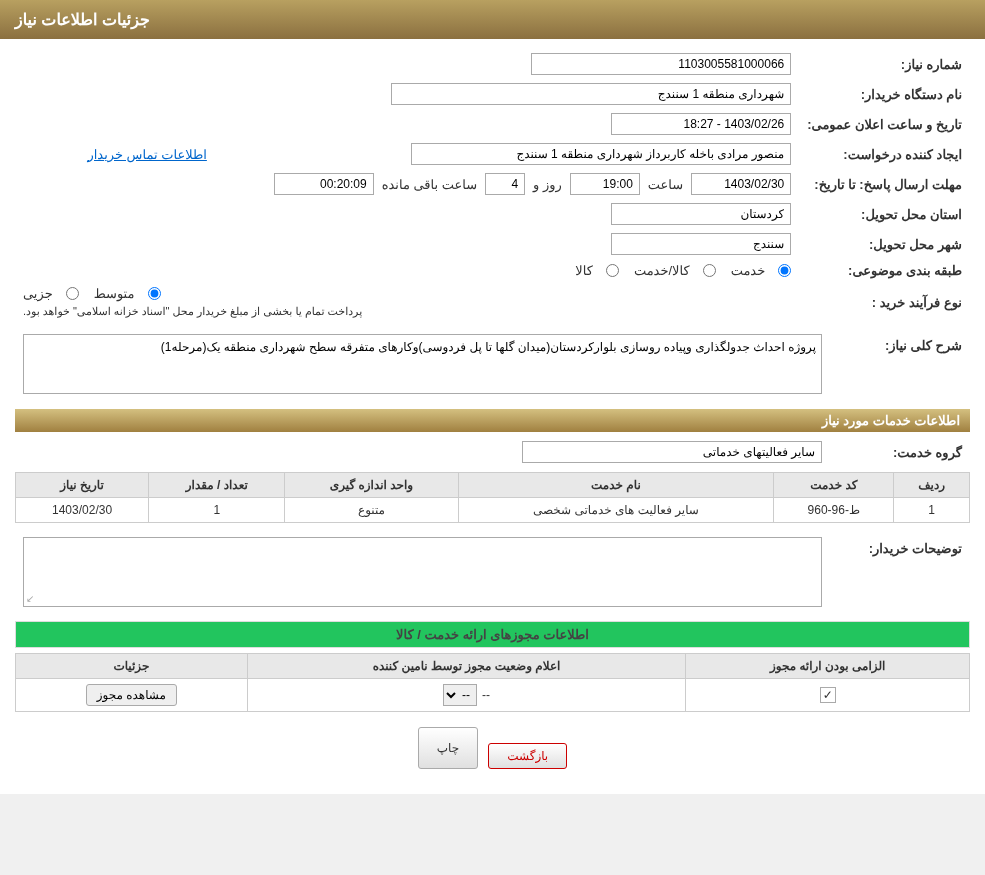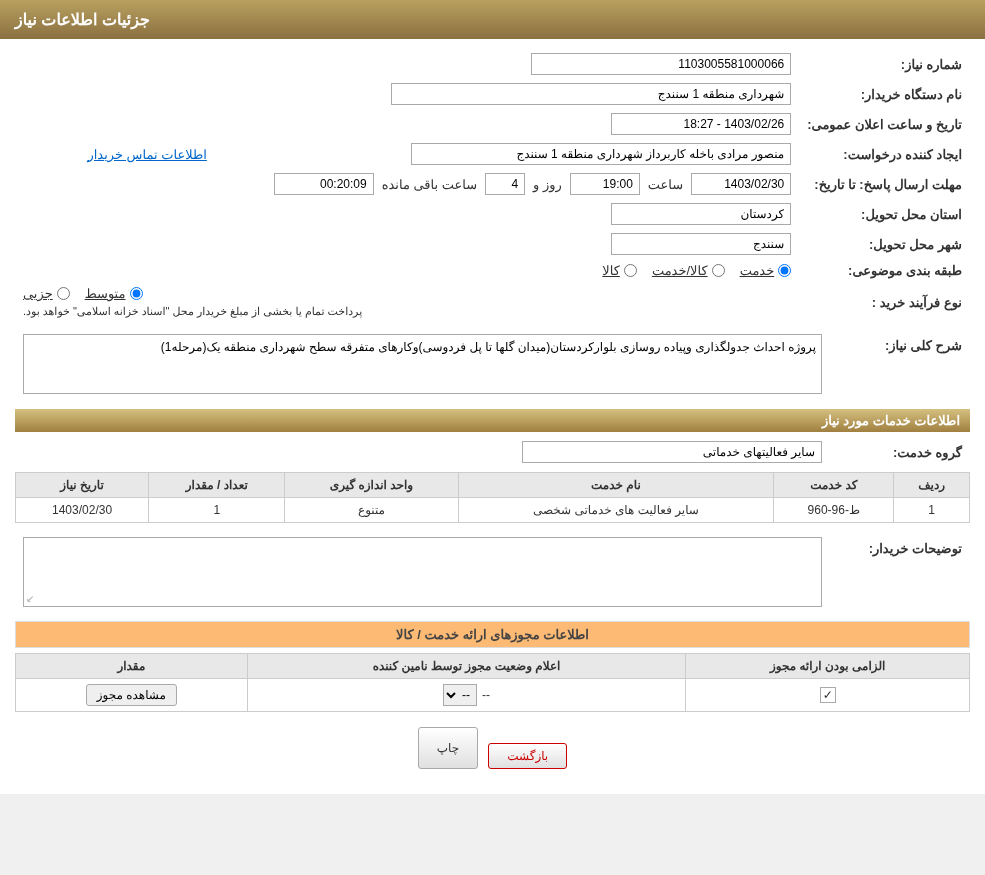--- a/index.html
+++ b/index.html
@@ -65,22 +65,21 @@
       direction: rtl;
     }
     .radio-group {
       display: flex;
       gap: 15px;
       align-items: center;
       direction: rtl;
     }
     .radio-item {
       display: flex;
-      gap: 4px;
-      text-decoration: underline;
+      gap: 13px;
     }
     .description-box {
       border: 1px solid #aaa;
       background: #fff;
       width: 100%;
       min-height: 60px;
       padding: 5px;
       font-family: Tahoma, Arial, sans-serif;
       font-size: 12px;
       direction: rtl;
@@ -118,21 +117,21 @@
       position: absolute;
       bottom: 2px;
       left: 2px;
       color: #aaa;
       font-size: 10px;
     }
     .licenses-section {
       margin-top: 10px;
     }
     .licenses-header {
-      background: #fdba74;
+      background: #22c55e;
       border: 1px solid #ddd;
       padding: 5px 10px;
       text-align: center;
       font-weight: bold;
       color: #444;
     }
     .licenses-table {
       width: 100%;
       border-collapse: collapse;
       margin-top: 5px;
@@ -357,21 +356,21 @@
         </table>
     </div>
 
     <div class="licenses-section">
       <div class="licenses-header">اطلاعات مجوزهای ارائه خدمت / کالا</div>
       <table class="licenses-table">
         <thead>
           <tr>
             <th>الزامی بودن ارائه مجوز</th>
             <th>اعلام وضعیت مجوز توسط نامین کننده</th>
-            <th>مقدار</th>
+            <th>جزئیات</th>
           </tr>
         </thead>
         <tbody id="licenses-tbody">
         <tr>
     <td>
       <div style="display:inline-flex; align-items:center; justify-content:center; width:16px; height:16px; border:1px solid #aaa; background:#fff;">✓</div>
     </td>
     <td>
       <div style="display:flex; align-items:center; justify-content:center; gap:5px; direction:rtl;">
         <span>--</span>

